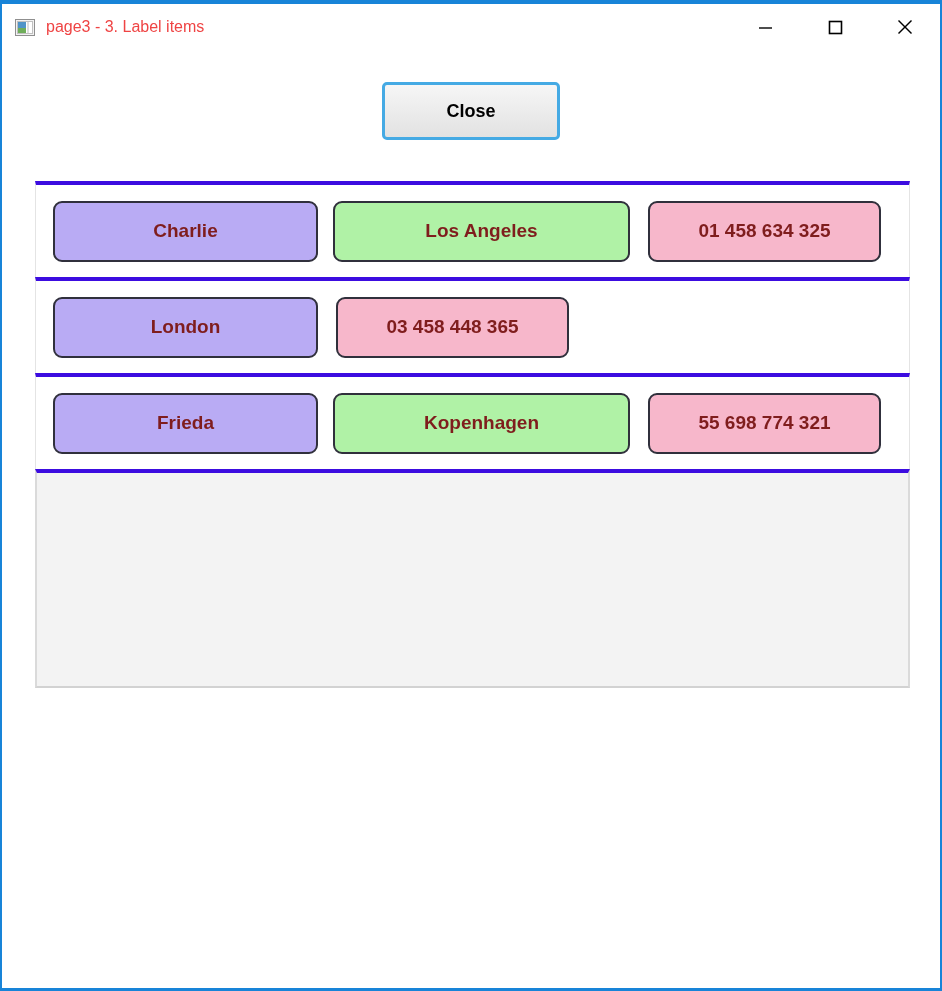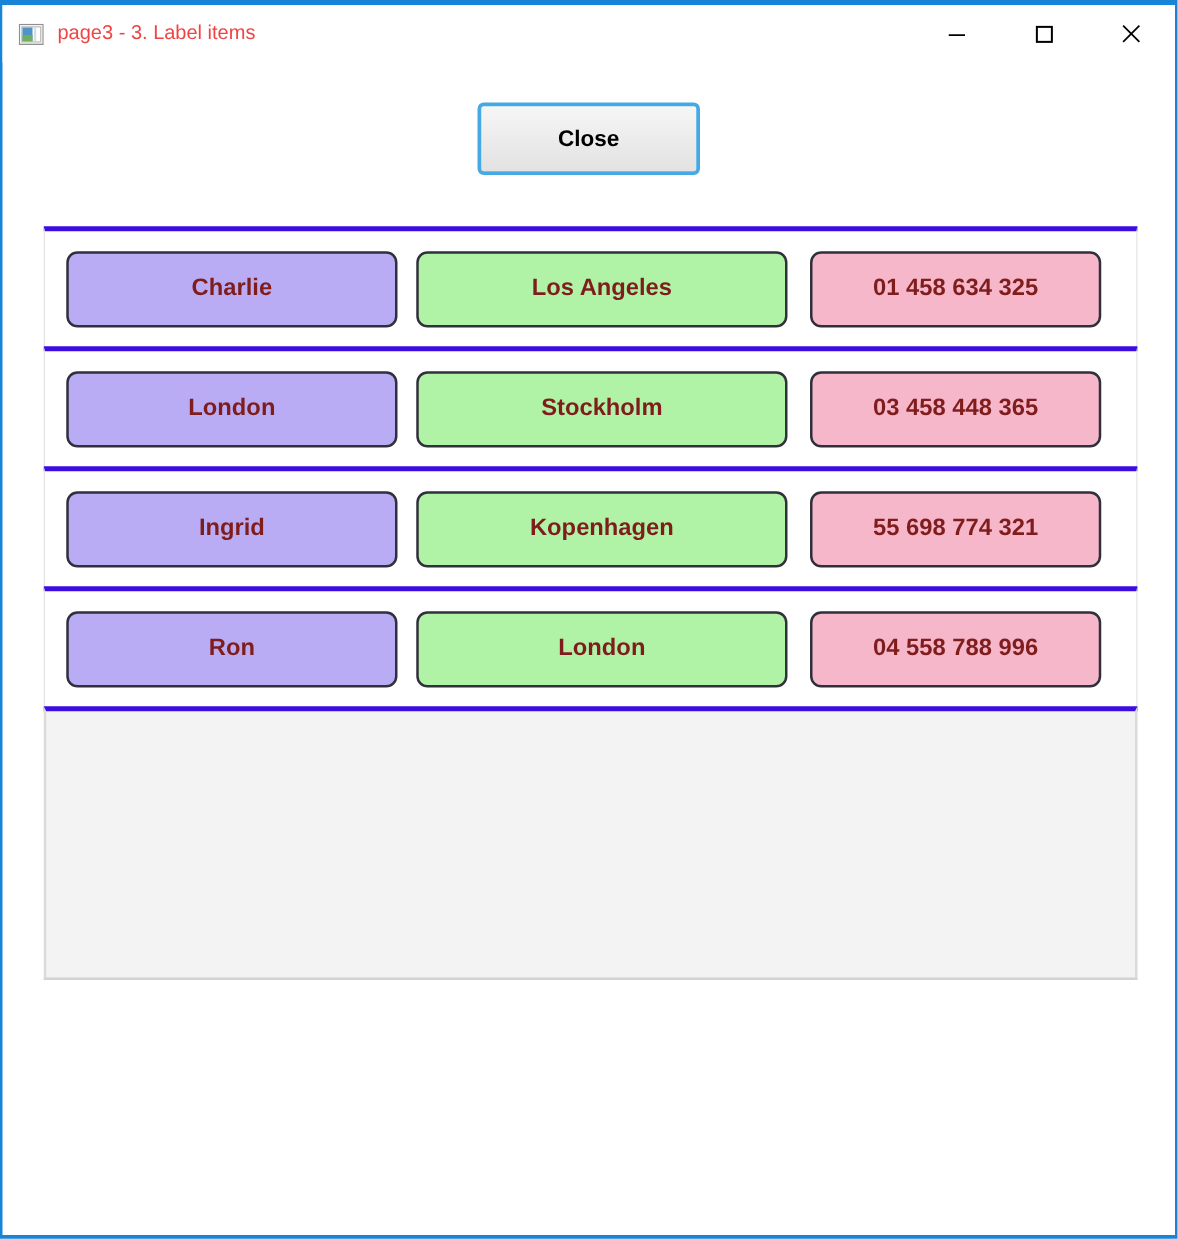--- a/index.html
+++ b/index.html
@@ -138,33 +138,27 @@
   <div class="list">
     <div>
   <div class="row">
     <div class="lbl lbl-name">Charlie</div>
     <div class="lbl lbl-city">Los Angeles</div>
     <div class="lbl lbl-phone">01 458 634 325</div>
   </div>
 
   <div class="row">
     <div class="lbl lbl-name">London</div>
-    <div class="lbl lbl-city">Stockholm</div>
     <div class="lbl lbl-phone">03 458 448 365</div>
   </div>
 
 
   <div class="row">
-    <div class="lbl lbl-name">Ingrid</div>
+    <div class="lbl lbl-name">Frieda</div>
     <div class="lbl lbl-city">Kopenhagen</div>
     <div class="lbl lbl-phone">55 698 774 321</div>
   </div>
 
-  <div class="row">
-    <div class="lbl lbl-name">Ron</div>
-    <div class="lbl lbl-city">London</div>
-    <div class="lbl lbl-phone">04 558 788 996</div>
-  </div>
 </div>
     <div class="panel"></div>
   </div>
 
 </div>
 
 </body></html>

